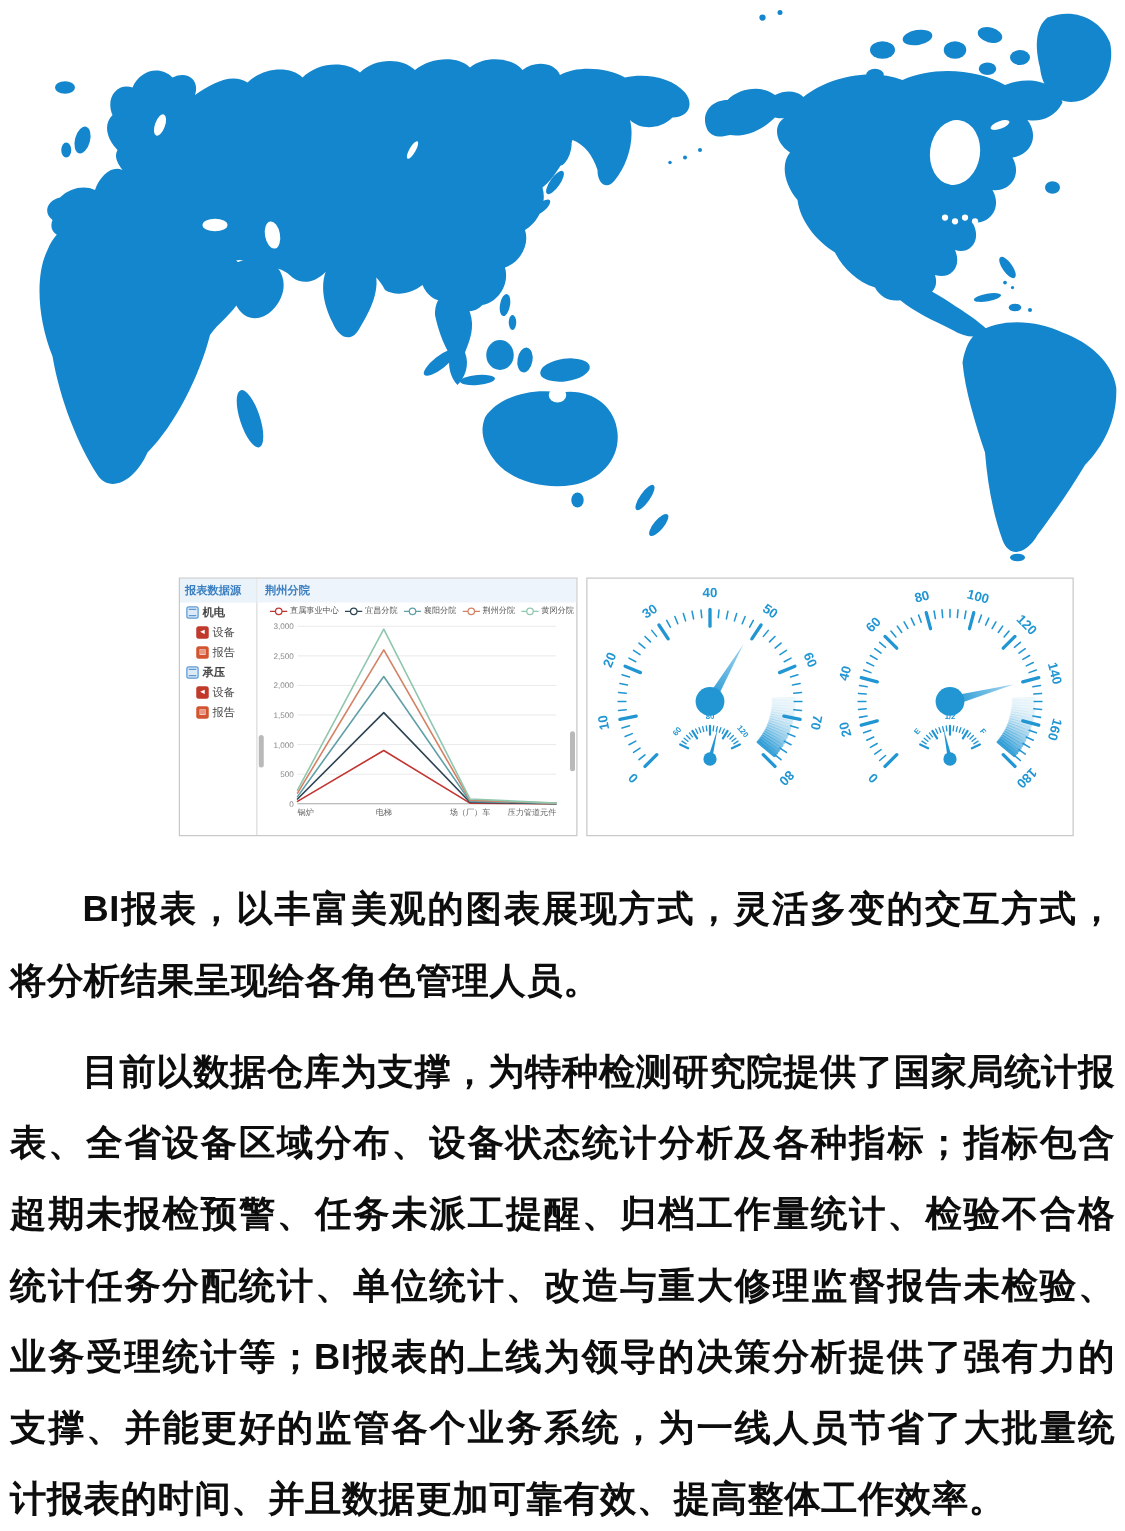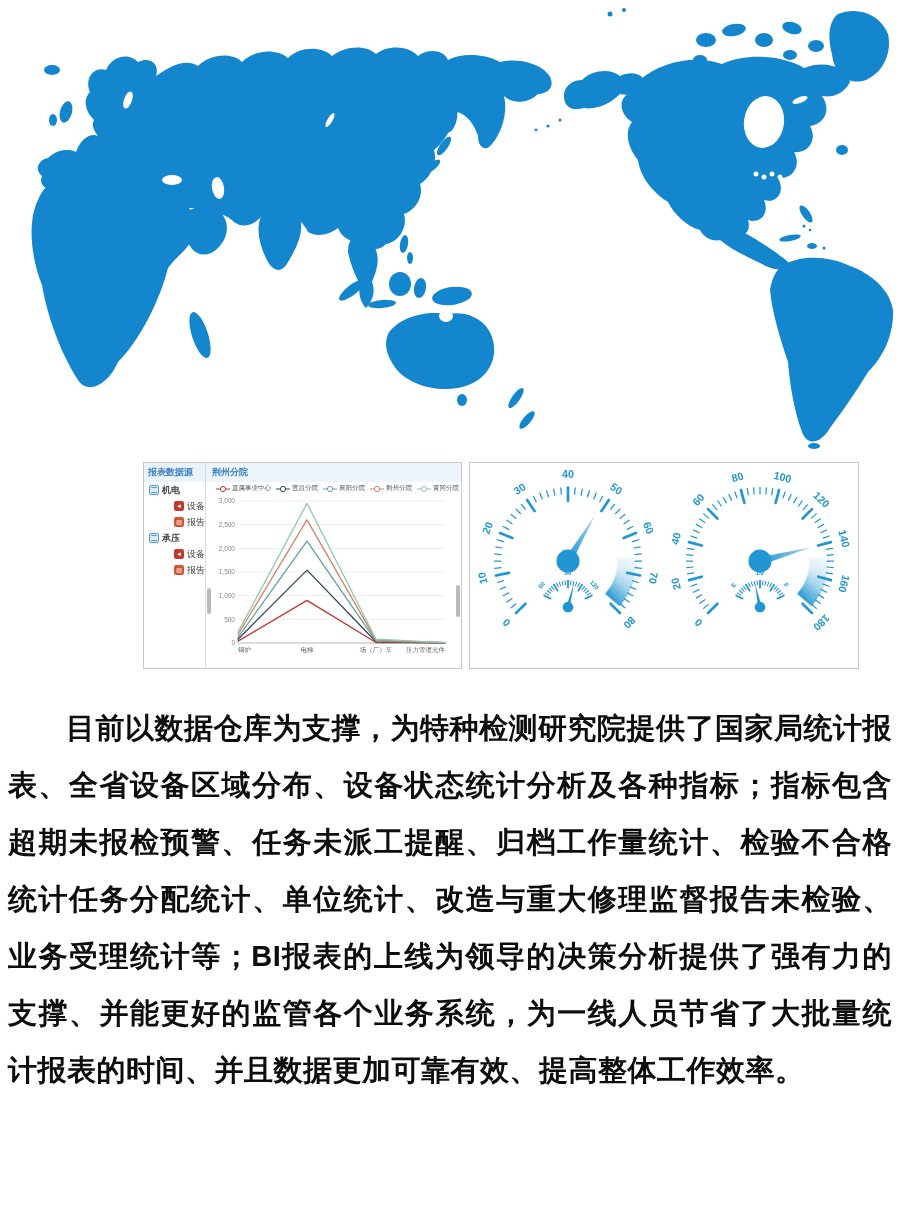--- a/index.html
+++ b/index.html
@@ -28,21 +28,21 @@
     border:1px solid var(--panel-border);background:#fff;height:207px;position:relative;
   }
   .panel-bi{width:319px;display:flex;}
   .panel-gauges{width:390px;display:flex;align-items:center;justify-content:space-evenly;}
   
   .bi-sidebar{width:62px;border-right:1px solid #dcdcdc;font-size:9px;color:#444;flex-shrink:0;}
   .bi-sidebar-hdr{background:var(--hdr-bg);color:var(--hdr-blue);font-weight:bold;
     font-size:9px;padding:3px 4px;white-space:nowrap;}
   .tree-item{display:flex;align-items:center;gap:3px;height:16px;white-space:nowrap;cursor:default;}
   .tree-item.lvl0{padding-left:5px;font-weight:bold;}
-  .tree-item.lvl1{padding-left:13px;justify-content:flex-end;}
+  .tree-item.lvl1{padding-left:13px;}
   .ticon{width:10px;height:10px;border-radius:2px;flex-shrink:0;display:inline-flex;
     align-items:center;justify-content:center;font-size:6px;color:#fff;line-height:1;}
   .ticon.folder{background:#dce9f7;border:1px solid #5b9bd5;}
   .ticon.folder::before{content:"";display:block;width:6px;height:4px;
     border-top:1px solid #5b9bd5;border-bottom:1px solid #5b9bd5;}
   .ticon.device{background:#c0392b;}
   .ticon.report{background:#d35430;}
   
   .bi-main{flex:1;display:flex;flex-direction:column;min-width:0;}
   .bi-main-hdr{background:#eef4fb;color:var(--hdr-blue);font-weight:bold;font-size:9px;padding:3px 6px;}
@@ -520,14 +520,15 @@
         <text text-anchor="middle" font-size="7" font-weight="bold" fill="#2196d3" transform="translate(105,107.5) rotate(0)">1/2</text>
         <text text-anchor="middle" font-size="7" font-weight="bold" fill="#2196d3" transform="translate(132.9606221738427,120.53825224644132) rotate(50)">F</text>
         <polygon points="99.17847265710274,116.61186717945344 106.95629520146761,143.5841766183645 103.04370479853239,144.4158233816355" fill="#2196d3"></polygon>
         <circle cx="105" cy="144" r="6" fill="#2196d3"></circle>
       </svg>
   </div>
 
 </div>
 
 <div class="article">
+  <p>BI报表，以丰富美观的图表展现方式，灵活多变的交互方式，将分析结果呈现给各角色管理人员。</p>
   <p>目前以数据仓库为支撑，为特种检测研究院提供了国家局统计报表、全省设备区域分布、设备状态统计分析及各种指标；指标包含超期未报检预警、任务未派工提醒、归档工作量统计、检验不合格统计任务分配统计、单位统计、改造与重大修理监督报告未检验、业务受理统计等；BI报表的上线为领导的决策分析提供了强有力的支撑、并能更好的监管各个业务系统，为一线人员节省了大批量统计报表的时间、并且数据更加可靠有效、提高整体工作效率。</p>
 </div>
 
 </body></html>

